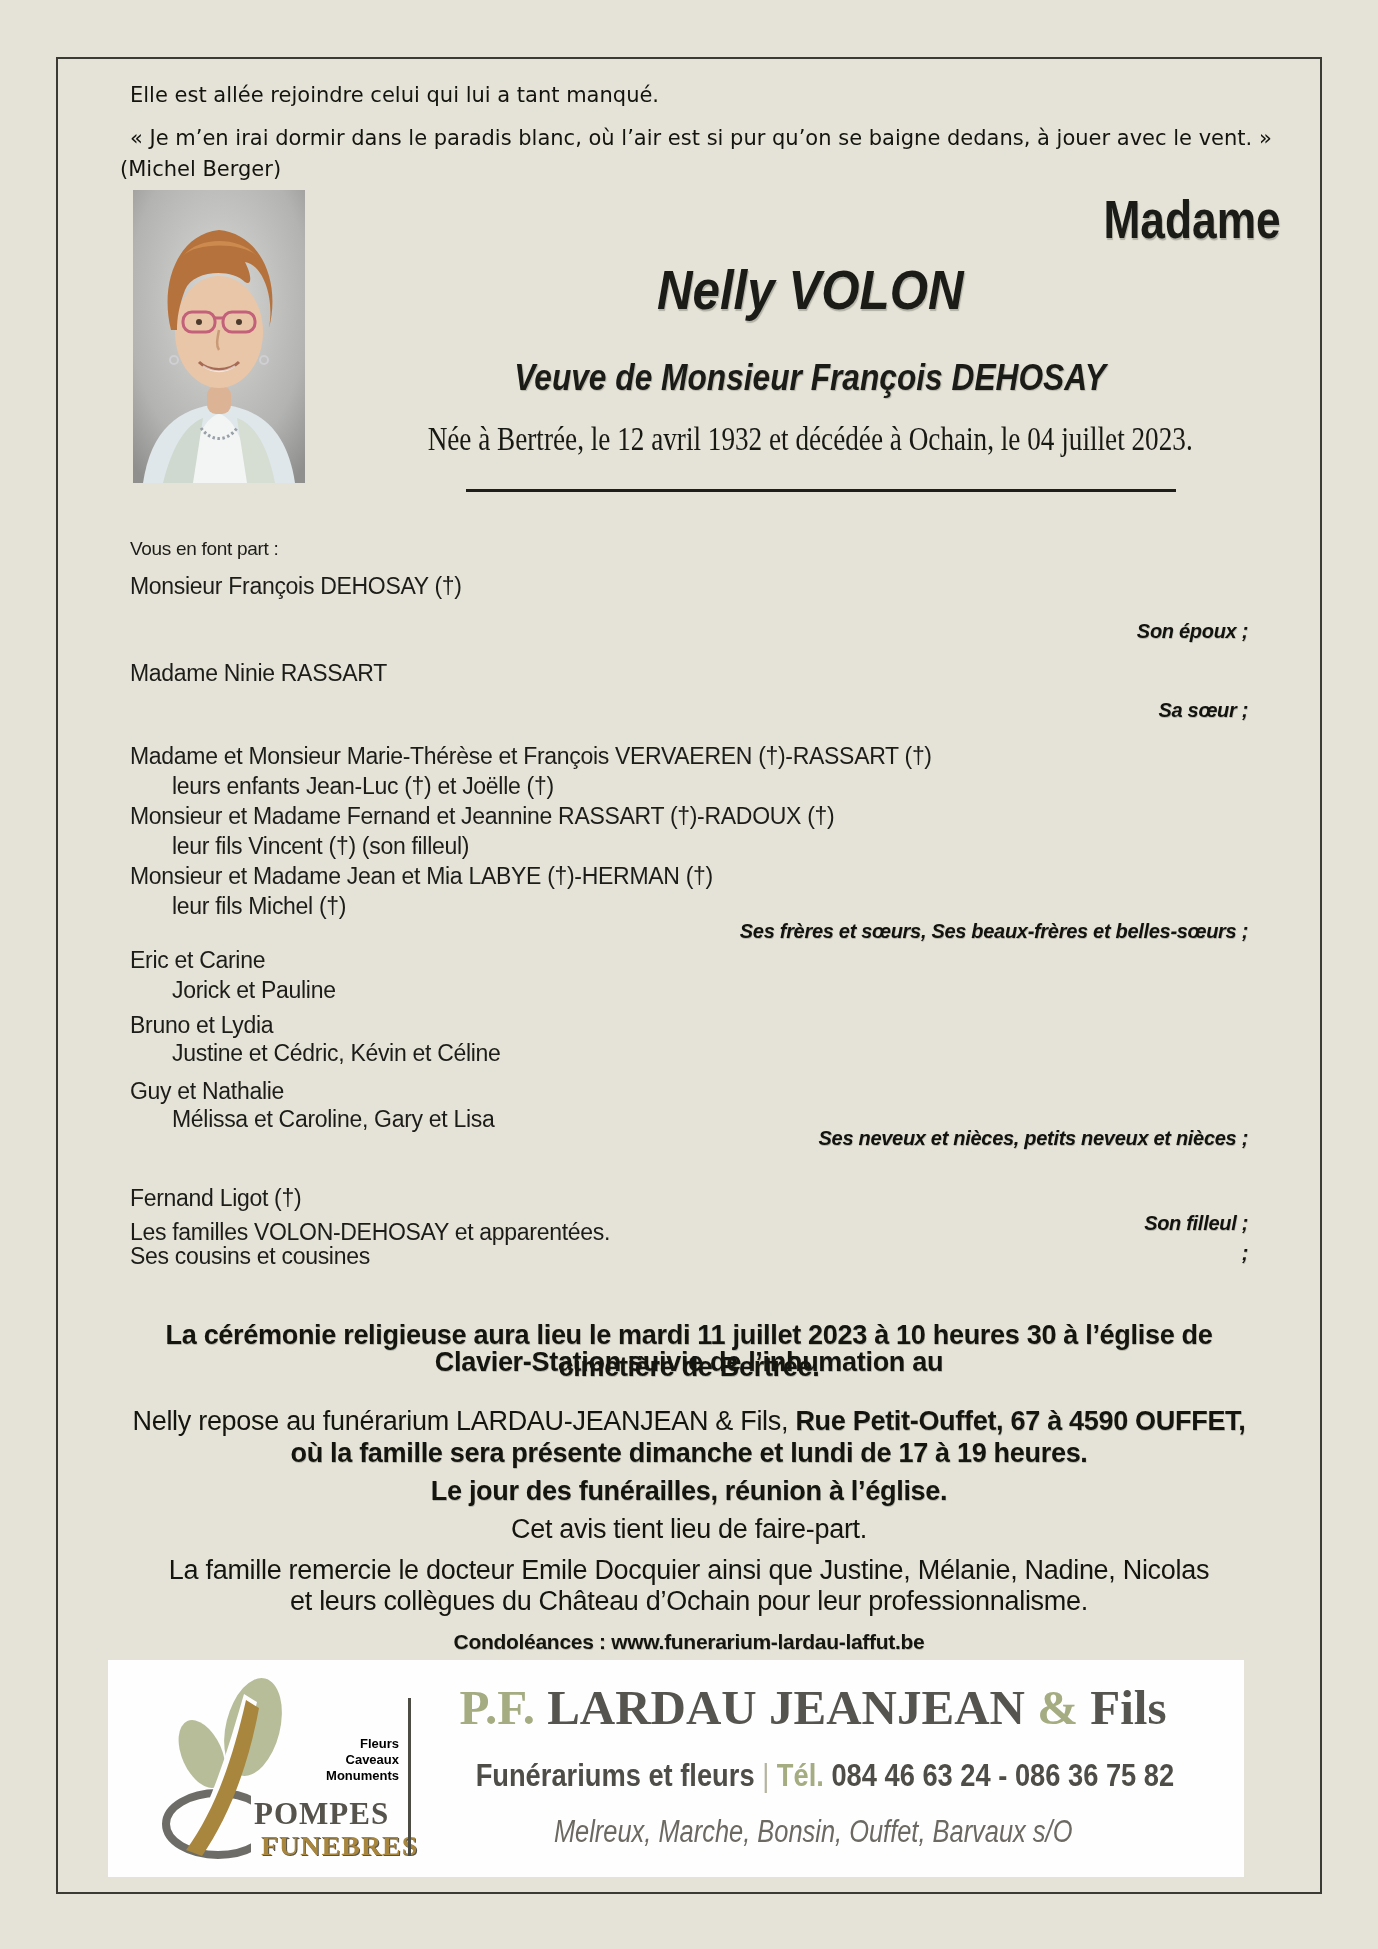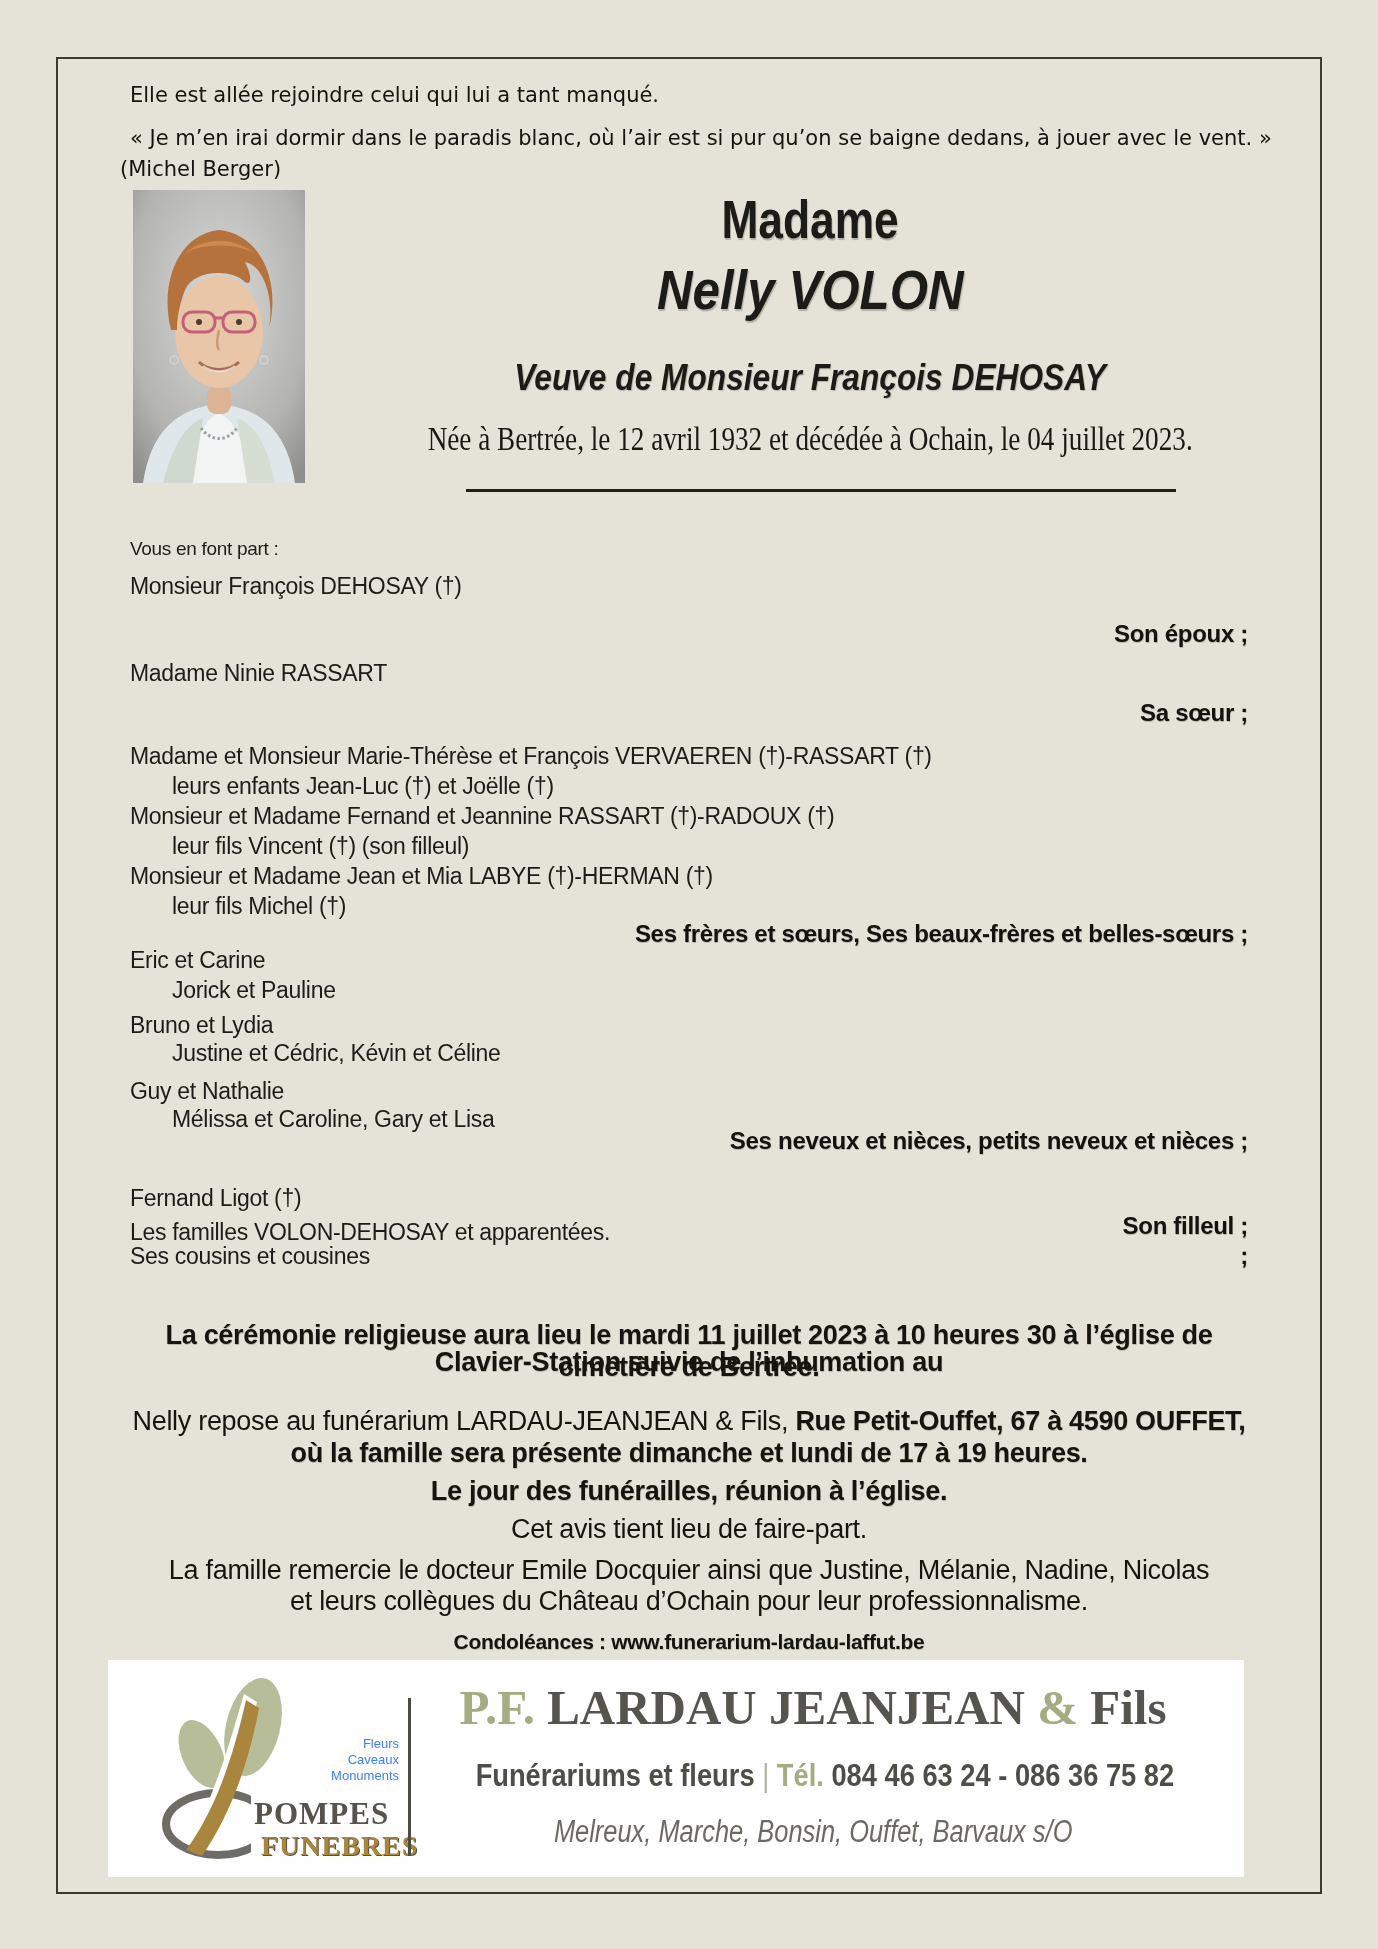--- a/index.html
+++ b/index.html
@@ -23,34 +23,34 @@
   .h-name{left:320px; width:980px; text-align:center; font-weight:bold; font-style:italic; font-size:56px; line-height:70px; text-shadow:1px 2px 1px rgba(50,50,40,.28);}
   .h-name .cx{transform:scaleX(.88);}
   .h-widow{left:320px; width:980px; text-align:center; font-weight:bold; font-style:italic; font-size:36px; line-height:40px; text-shadow:1px 1px 1px rgba(50,50,40,.25);}
   .h-widow .cx{transform:scaleX(.88);}
   .h-dates{left:320px; width:980px; text-align:center; font-family:"Liberation Serif", serif; font-size:34px; line-height:38px; color:#191914;}
   .h-dates .cx{transform:scaleX(.80);}
   .rule{left:466px; top:489px; width:710px; height:3px; background:#1e1e1a;}
   
   .bodyline{left:130px; width:1118px; font-size:23px; line-height:26px; letter-spacing:-0.3px; color:#1c1c18; white-space:nowrap;}
   .indent{padding-left:42px;}
-  .rlabel{left:130px; width:1118px; text-align:right; font-weight:bold; font-size:24px; letter-spacing:-0.3px; color:#12120e; text-shadow:0.5px 1px 0.5px rgba(50,50,40,.25);}
+  .rlabel{left:130px; width:1118px; text-align:right; font-weight:bold; font-style:italic; font-size:20px; letter-spacing:-0.3px; color:#12120e; text-shadow:0.5px 1px 0.5px rgba(50,50,40,.25);}
   .rlabel-long{padding-right:73px;}
   .small{font-size:19px;}
   
   .cline{left:130px; width:1118px; text-align:center; font-size:27px; line-height:27px; letter-spacing:-0.3px; color:#15150f;}
   .cbold{font-weight:bold; text-shadow:0.5px 1px 0.5px rgba(50,50,40,.25);}
   
   .photo{left:133px; top:190px; width:172px; height:293px;}
   
   .banner{left:108px; top:1660px; width:1136px; height:217px; background:#fefefe;}
   .banner .divider{position:absolute; left:300px; top:38px; width:3px; height:158px; background:#4c4b44;}
   .logo-svg{position:absolute; left:48px; top:12px;}
   .logo-services{position:absolute; left:195px; top:76px; width:96px; text-align:right;
-    font-size:13px; line-height:16px; color:#3b82f6; font-weight:normal;}
+    font-size:13px; line-height:16px; color:#000000; font-weight:bold;}
   .logo-pompes{position:absolute; left:146px; top:136px; font-family:"Liberation Serif", serif;
     font-weight:bold; font-size:31px; letter-spacing:1px; color:#55534c;}
   .logo-funebres{position:absolute; left:153px; top:170px; font-family:"Liberation Serif", serif;
     font-weight:bold; font-size:28px; letter-spacing:1px; color:#a8863d; text-shadow:1px 1px 0 #55534c;}
   .company{position:absolute; left:320px; top:22px; width:770px; text-align:center;
     font-family:"Liberation Serif", serif; font-weight:bold; font-size:49px; line-height:52px; color:#56544e; white-space:nowrap;}
   .company .accent{color:#a5ac82;}
   .telline{position:absolute; left:320px; top:98px; width:770px; text-align:center;
     font-weight:bold; font-size:31px; white-space:nowrap; color:#4f4d47;}
   .telline .cx{transform:scaleX(.88);}
@@ -102,21 +102,21 @@
     <circle cx="106" cy="132" r="3" fill="#4c3a2c"></circle>
 
     <path d="M86,140 C84,150 83,156 86,160" stroke="#c99a76" stroke-width="2.5" fill="none"></path>
     <path d="M66,172 C76,182 96,182 106,172" stroke="#a66a55" stroke-width="3" fill="none"></path>
     <path d="M70,176 C80,183 92,183 102,176" stroke="#ffffff" stroke-width="2" fill="none" opacity=".6"></path>
 
     <circle cx="41" cy="170" r="4" fill="none" stroke="#cfcfd4" stroke-width="2"></circle>
     <circle cx="131" cy="170" r="4" fill="none" stroke="#cfcfd4" stroke-width="2"></circle>
   </svg>
 
-  <div class="abs h-madame" style="top:190px;"><span class="cx">Madame</span></div>
+  <div class="abs h-madame" style="top:190px;text-align:right;"><span class="cx">Madame</span></div>
   <div class="abs h-name" style="top:255px;"><span class="cx">Nelly VOLON</span></div>
   <div class="abs h-widow" style="top:358px;"><span class="cx">Veuve de Monsieur François DEHOSAY</span></div>
   <div class="abs h-dates" style="top:420px;"><span class="cx">Née à Bertrée, le 12 avril 1932 et décédée à Ochain, le 04 juillet 2023.</span></div>
   <div class="abs rule"></div>
 
   <div class="abs bodyline small" style="top:536px;">Vous en font part :</div>
 
   <div class="abs bodyline" style="top:573px;">Monsieur François DEHOSAY (†)</div>
   <div class="abs rlabel" style="top:620px;">Son époux ;</div>
   <div class="abs bodyline" style="top:660px;">Madame Ninie RASSART</div>

